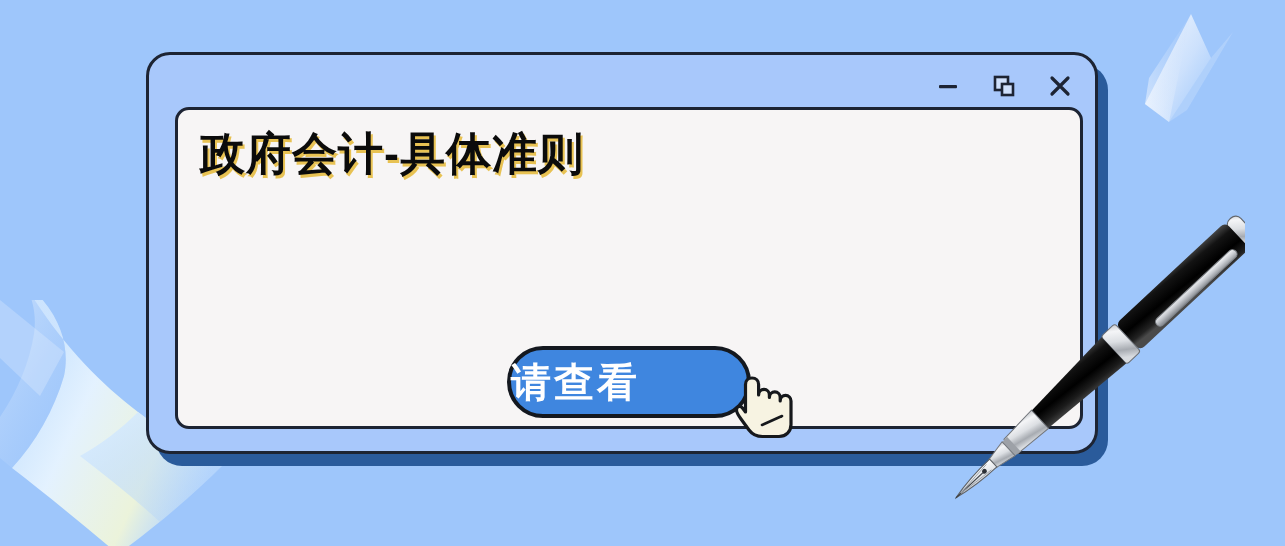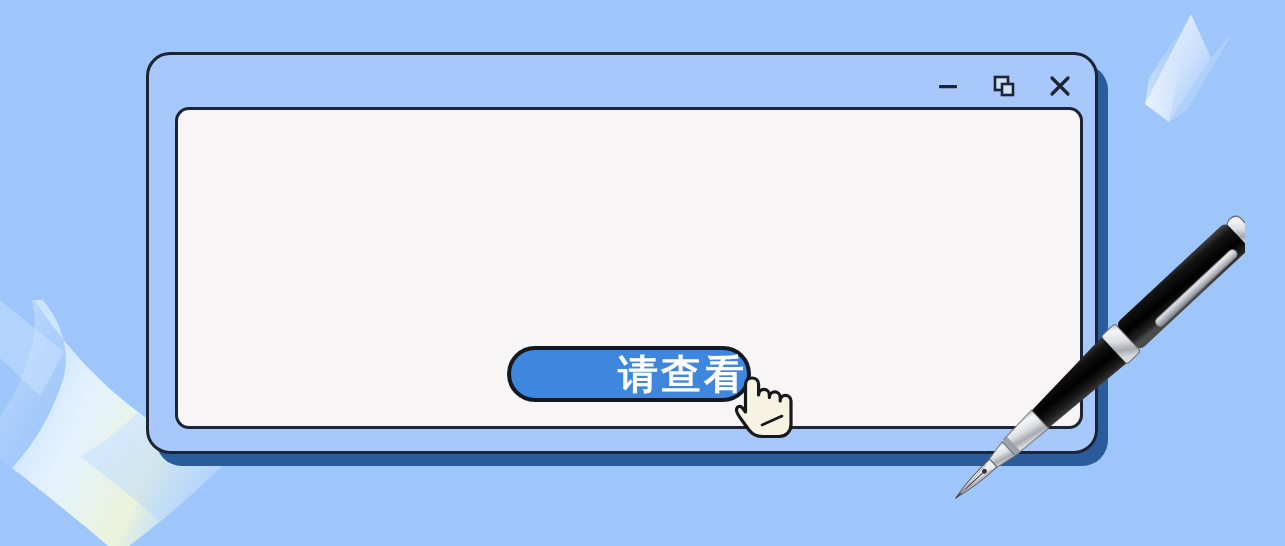--- a/index.html
+++ b/index.html
@@ -130,28 +130,28 @@
     color: #2f7fd7;
   }
 
   
   #cta-button {
     position: absolute;
     left: 50%;
     transform: translateX(-50%);
     top: 236px;
     width: 244px;
-    height: 56px;
+    height: 72px;
     background: #3f86df;
     border: 4px solid #14181f;
     border-radius: 40px;
     box-sizing: border-box;
     display: flex;
     align-items: center;
-    justify-content: flex-end;
+    justify-content: flex-start;
     cursor: pointer;
   }
   #cta-label {
     color: #ffffff;
     font-size: 40px;
     font-weight: 700;
     letter-spacing: 3px;
     line-height: 1;
     white-space: nowrap;
   }
@@ -241,20 +241,21 @@
       </div>
       <div class="winbtn">
         <svg width="26" height="26" viewBox="0 0 26 26">
           <path d="M5 5 L21 21 M21 5 L5 21" stroke="#1d2433" stroke-width="3.2" stroke-linecap="round"></path>
         </svg>
       </div>
     </div>
 
     <div id="content-card">
 
+      <div id="subtitle">政府会计-具体准则</div>
 
 
       <div id="cta-button">
         <span id="cta-label">请查看</span>
       </div>
 
     </div>
   </div>
 
   <svg id="hand-cursor" viewBox="0 0 74 74">

